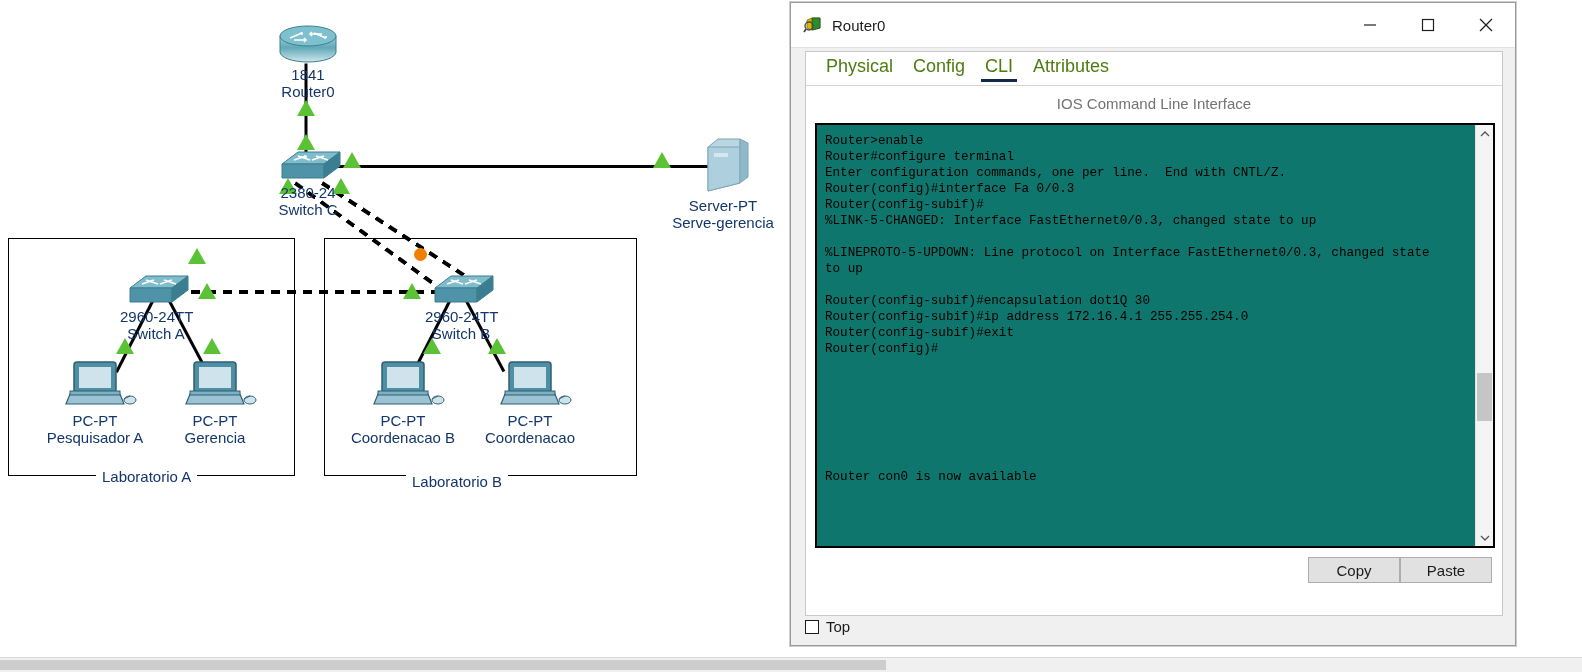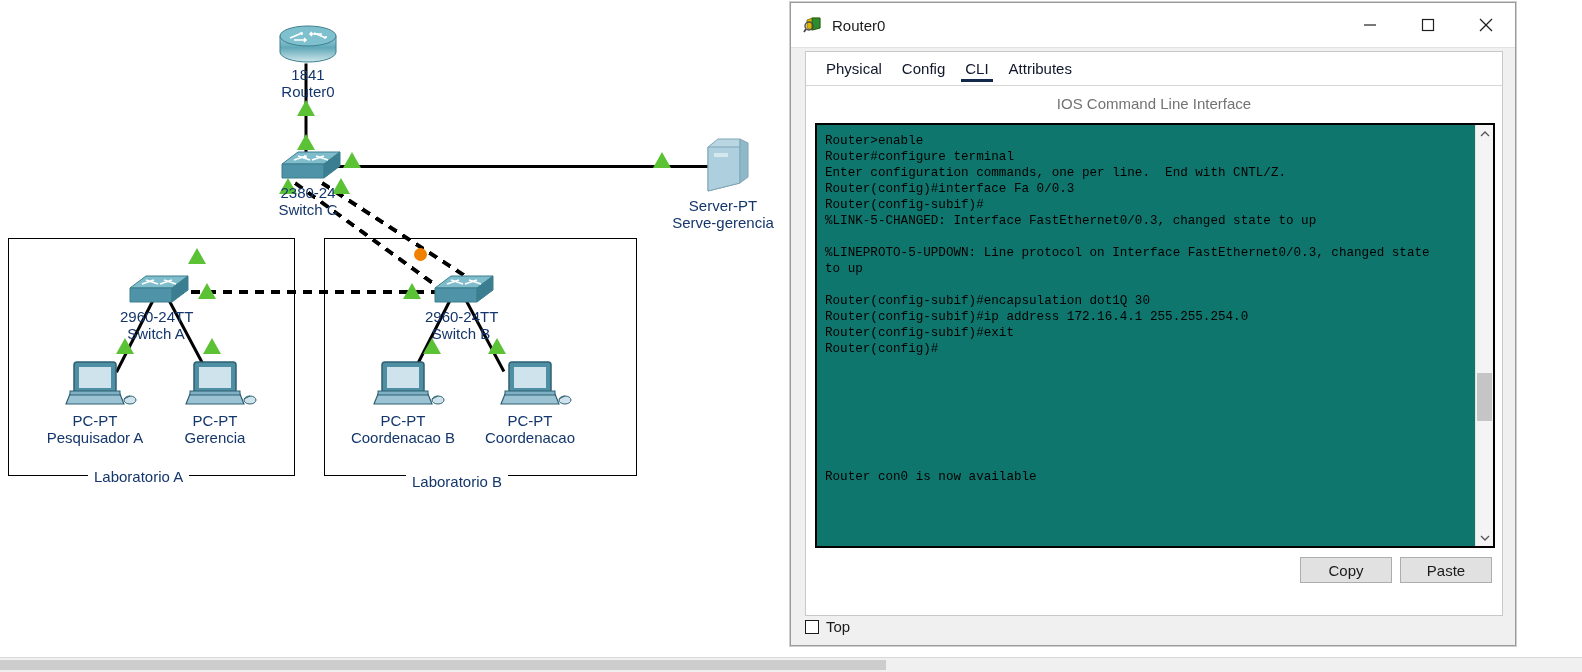--- a/index.html
+++ b/index.html
@@ -141,22 +141,22 @@
   #tabstrip {
     position: relative;
     height: 33px;
     background: #ffffff;
     border-bottom: 1px solid #d6d6d6;
     display: flex;
     align-items: flex-end;
     padding-left: 10px;
   }
   .tab {
-    font-size: 15px;
-    color: #0f172a;
+    font-size: 18px;
+    color: #4d7c0f;
     padding: 4px 10px 8px 10px;
     position: relative;
     background: transparent;
     white-space: nowrap;
   }
   .tab.active::after {
     content: "";
     position: absolute;
     left: 6px; right: 6px;
     bottom: 3px;
@@ -214,21 +214,20 @@
     top: 248px;
     height: 48px;
     background: #c5c5c5;
   }
 
   #btn-row {
     position: absolute;
     right: 10px;
     top: 505px;
     display: flex;
-    gap: 8px;
     border-radius: 11px;
   }
   .gbtn {
     width: 92px;
     height: 26px;
     background: #e1e1e1;
     border: 1px solid #adadad;
     font-size: 15px;
     color: #1b1b1b;
     display: flex;
@@ -272,21 +271,21 @@
   }
 </style>
 </head>
 <body>
 
 <div id="root">
 
   <div id="canvas">
 
     <div class="lab-box" style="left:8px; top:238px; width:287px; height:238px;"></div>
-    <div class="lab-label" style="left:88px; top:468px;text-align:center;">Laboratorio A</div>
+    <div class="lab-label" style="left:96px; top:468px;text-align:center;">Laboratorio A</div>
 
     <div class="lab-box" style="left:324px; top:238px; width:313px; height:238px;"></div>
     <div class="lab-label" style="left:406px; top:473px;">Laboratorio B</div>
 
     <div class="link" style="left:306px; top:62px; width:105px; transform:rotate(90deg);"></div>
 
     <div class="link" style="left:318px; top:165px; width:400px;"></div>
 
     <div class="link dashed" style="left:295px; top:181px; width:175px; transform:rotate(36deg);"></div>
 

